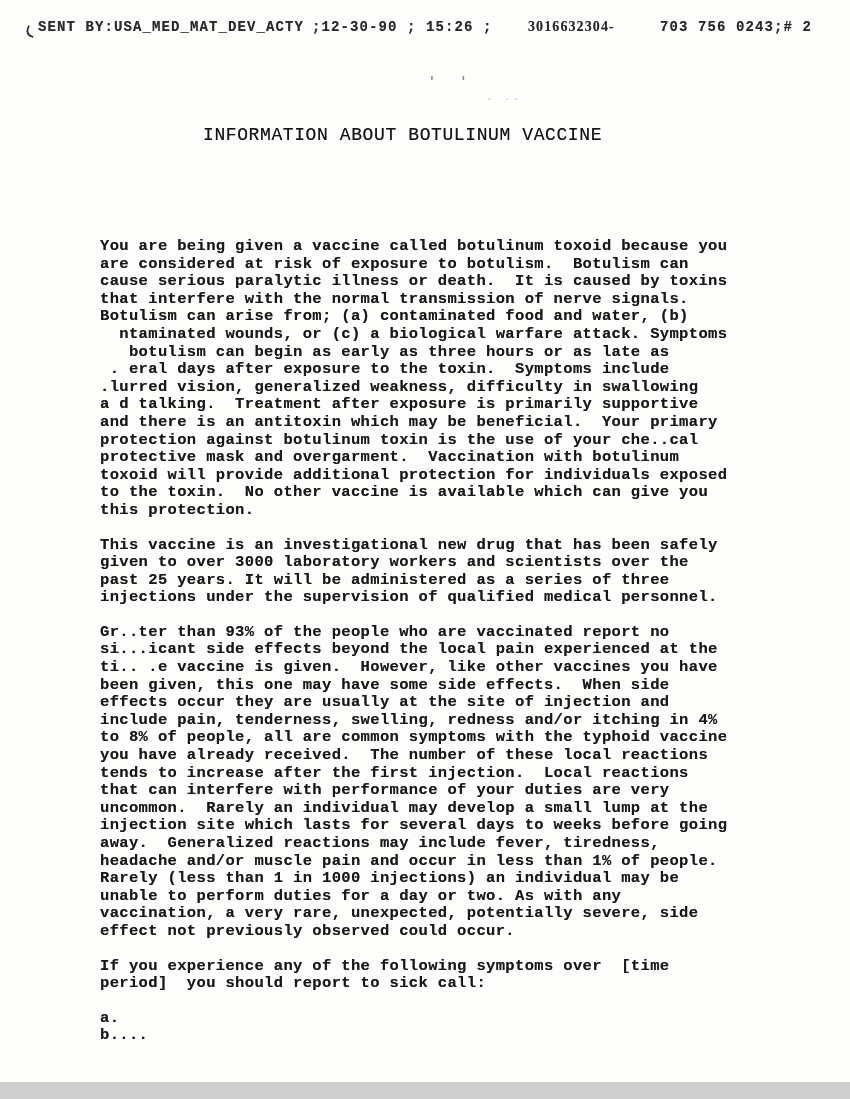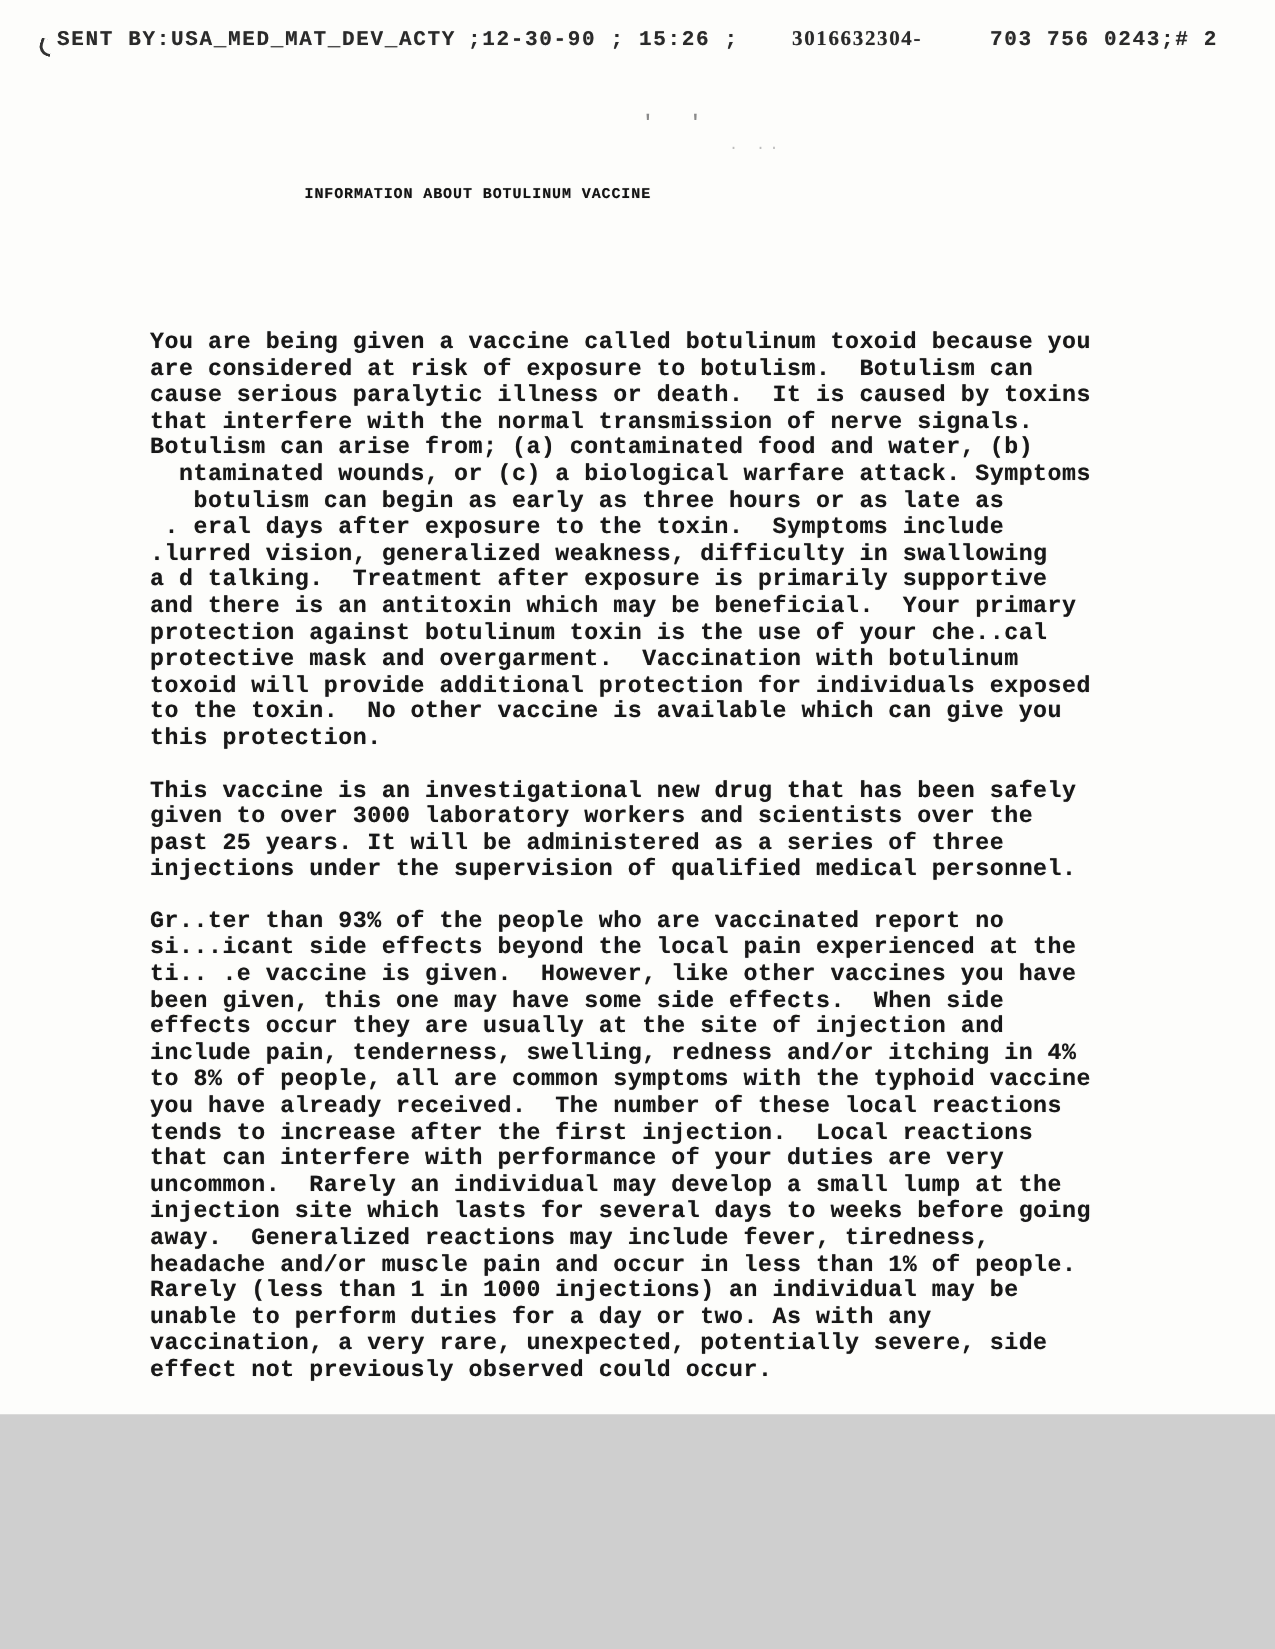--- a/index.html
+++ b/index.html
@@ -1,18 +1,18 @@
 <!DOCTYPE html>
 <html><head>
 <meta charset="utf-8">
 <style>
   html, body { margin:0; padding:0; background:#cfcfcf; }
   .page {
     position:relative;
-    width:850px; height:943px;
+    width:850px; height:1082px;
     margin:0 auto;
     background:#fdfdfb;
     overflow:hidden;
     font-family:"Liberation Mono","DejaVu Sans Mono",monospace;
     color:#1c1c1c;
   }
   
   .fax-header {
     position:absolute; top:19px; left:0; width:100%; height:18px;
     font-size:14px; font-weight:bold; letter-spacing:1.1px;
@@ -39,28 +39,28 @@
     font-size:13px; color:#8a8a8a; letter-spacing:8px;
     font-weight:bold;
   }
   .artifact-smudge {
     position:absolute; left:486px; top:92px;
     font-size:10px; color:#bdbdbd; letter-spacing:3px;
   }
   
   .doc-title {
     position:absolute; left:203px; top:125px;
-    font-size:10px; font-weight:bold; letter-spacing:0.6px;
+    font-size:18px; font-weight:normal; letter-spacing:0.6px;
     white-space:pre;
     color:#141414;
     text-shadow:0 0 0.5px rgba(0,0,0,0.55);
   }
   
   .body-text {
-    position:absolute; left:100px; top:220px; width:690px;
+    position:absolute; left:100px; top:238px; width:690px;
     font-size:15.5px; font-weight:bold; line-height:17.6px;
     letter-spacing:0.35px;
     color:#181818;
     text-shadow:0 0 0.5px rgba(0,0,0,0.5);
   }
   .para {
     white-space:pre;
     margin:0 0 17px 0;
   }
   .para:last-child { margin-bottom:0; }
@@ -116,17 +116,19 @@
 tends to increase after the first injection.  Local reactions
 that can interfere with performance of your duties are very
 uncommon.  Rarely an individual may develop a small lump at the
 injection site which lasts for several days to weeks before going
 away.  Generalized reactions may include fever, tiredness,
 headache and/or muscle pain and occur in less than 1% of people.
 Rarely (less than 1 in 1000 injections) an individual may be
 unable to perform duties for a day or two. As with any
 vaccination, a very rare, unexpected, potentially severe, side
 effect not previously observed could occur.</div>
+    <div class="para">If you experience any of the following symptoms over  [time
+period]  you should report to sick call:</div>
     <div class="para">a.
 b....</div>
   </div>
 
 </div>
 
 </body></html>

